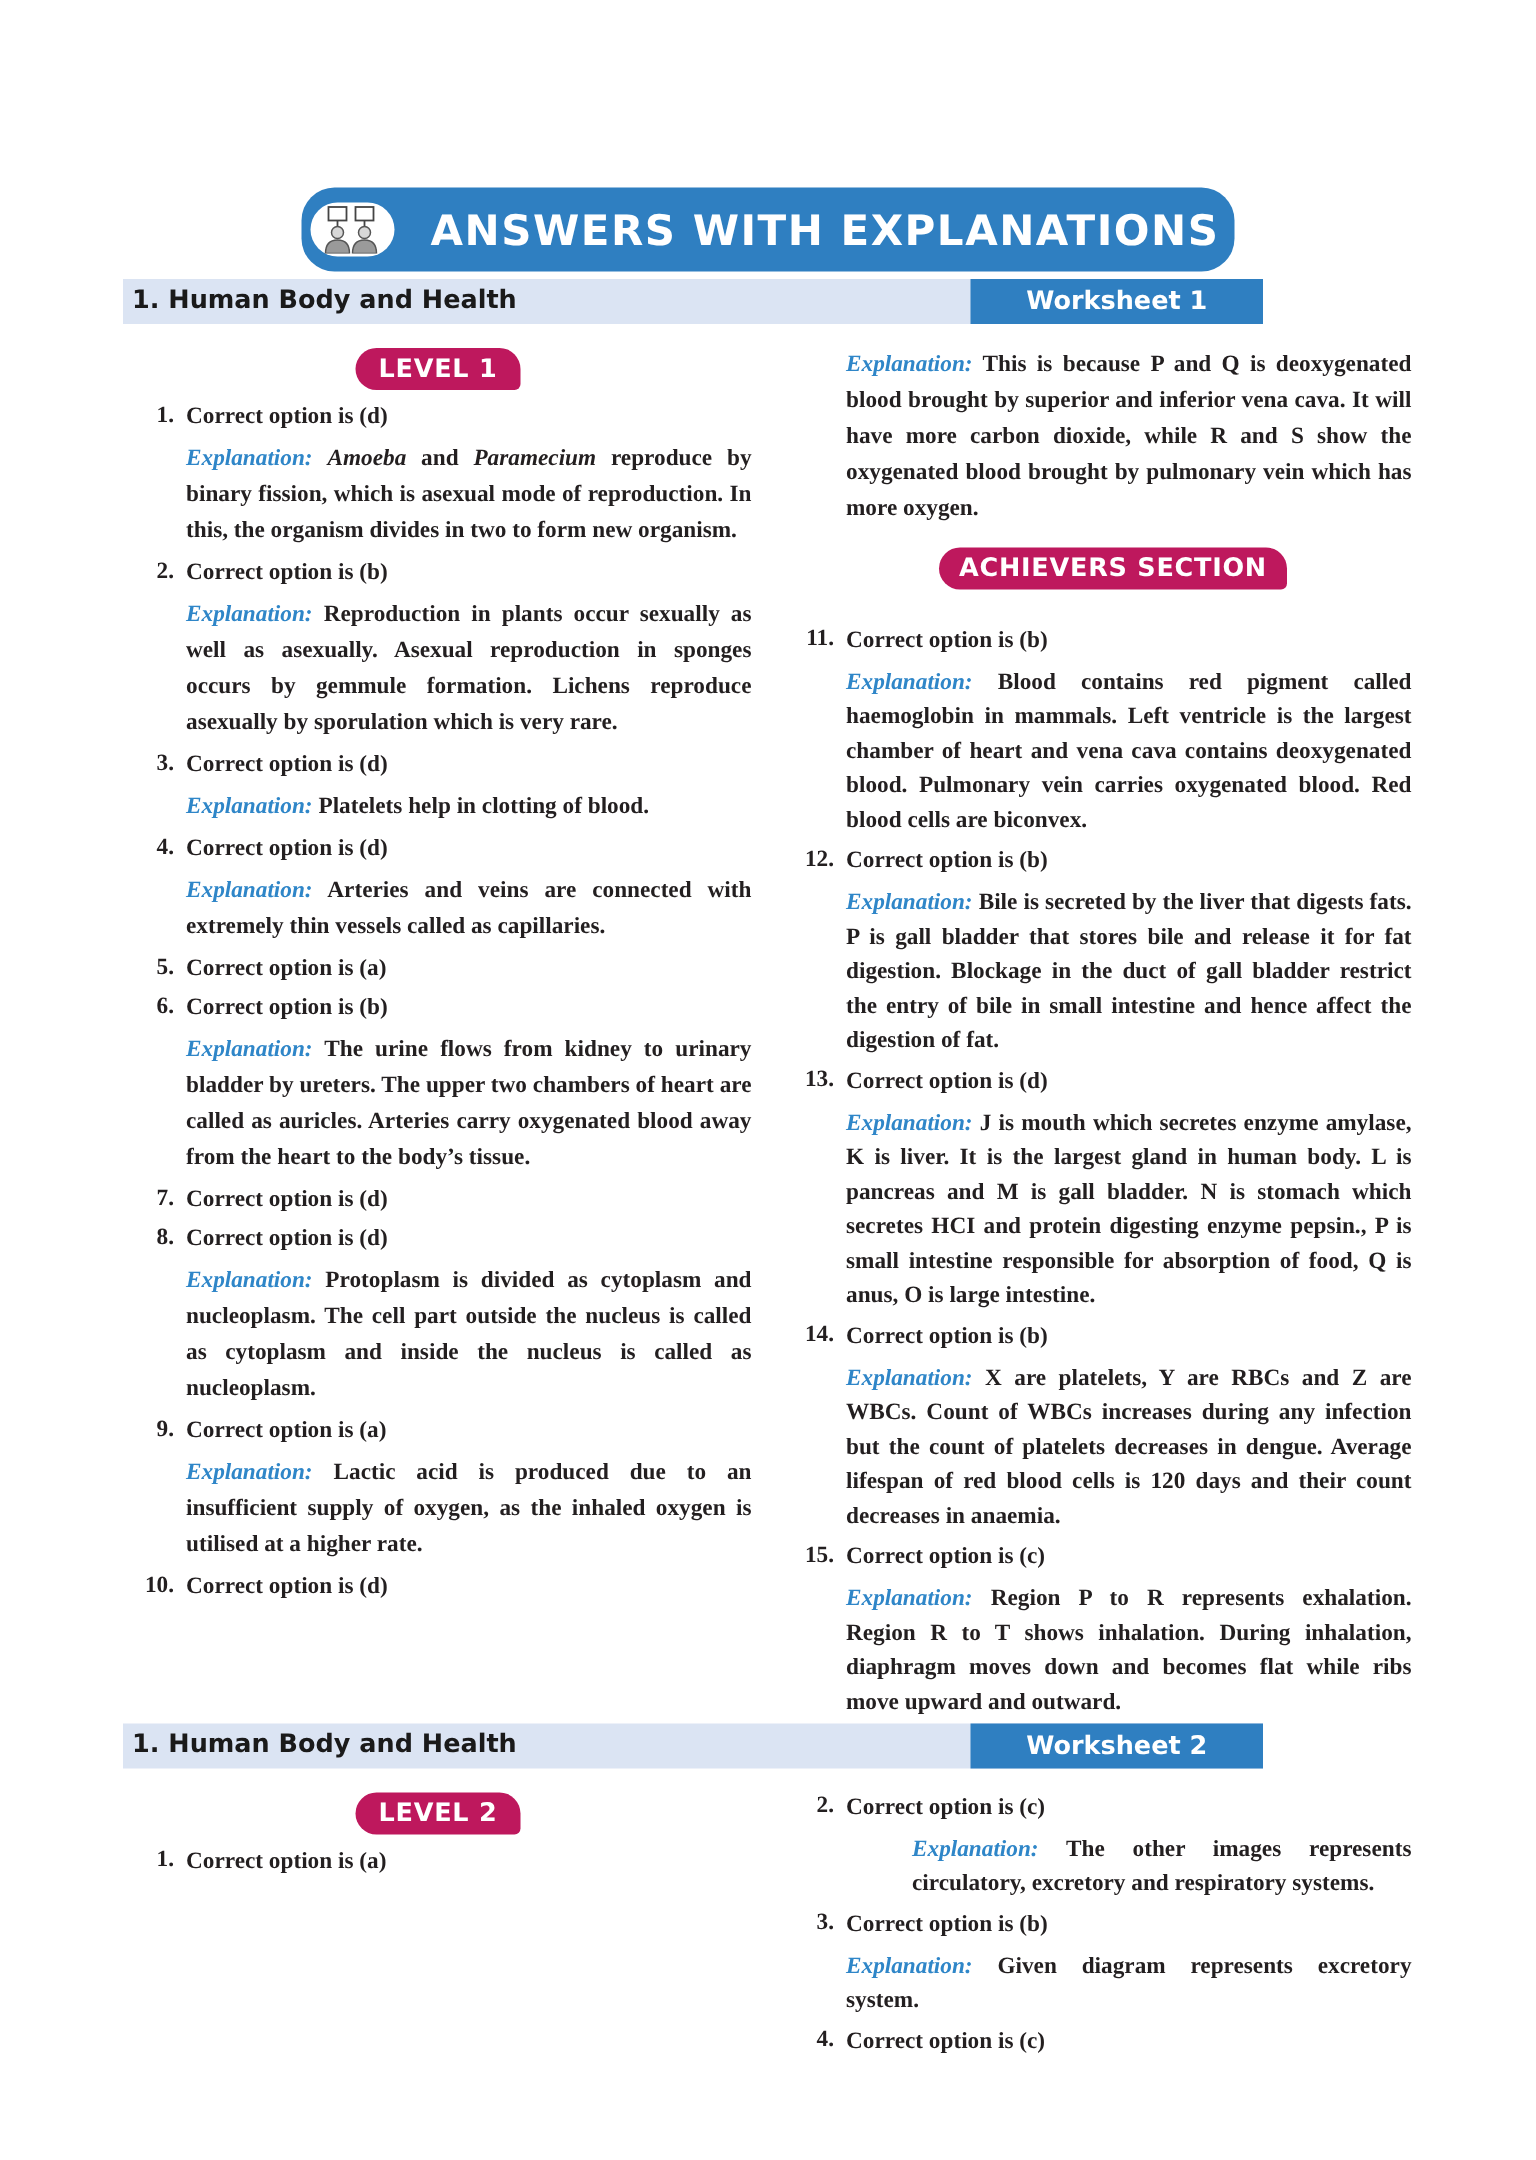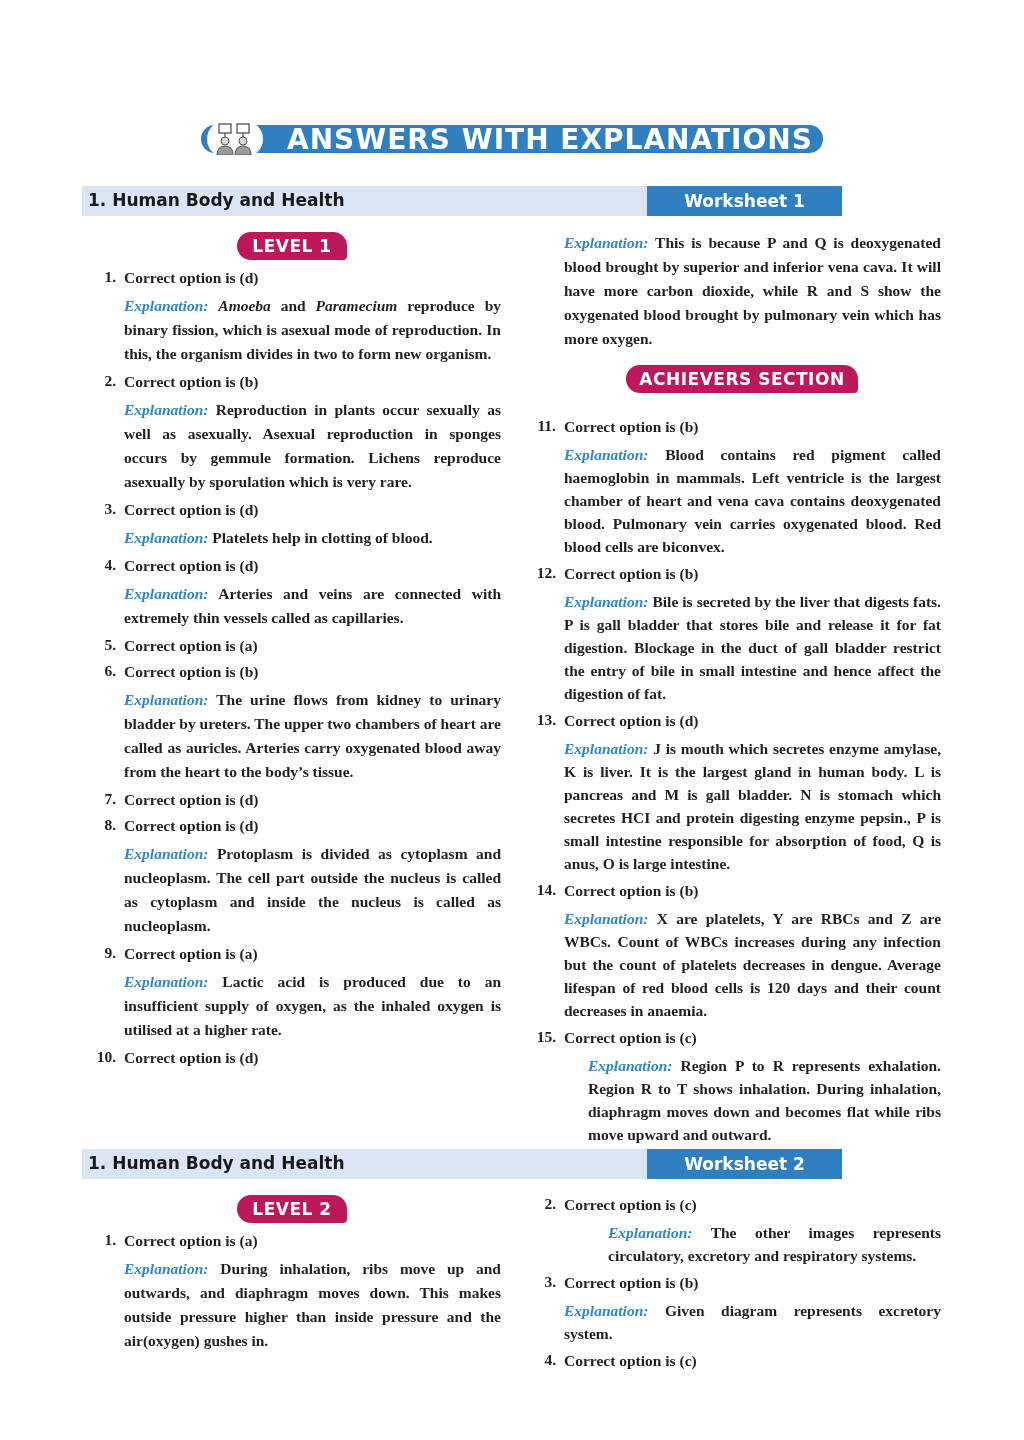--- a/index.html
+++ b/index.html
@@ -1,19 +1,19 @@
 <!DOCTYPE html>
 <html><head>
   <meta charset="utf-8">
   <style>
     html, body { margin: 0; padding: 0; background: #ffffff; }
     body { width: 1024px; height: 1440px; position: relative; overflow: hidden;
            font-family: "Liberation Serif", "DejaVu Serif", serif; color: #231f20; }
 
-    .hdr { position: absolute; left: 201px; top: 125px; width: 622px; height: 28px;
+    .hdr { position: absolute; left: 201px; top: 125px; width: 622px; height: 56px;
            background: #2f7fc1; border-radius: 22px; display: flex; align-items: center; }
     .hdr-icon { width: 56px; height: 36px; background: #fff; border-radius: 18px;
                 margin-left: 6px; display: flex; align-items: center; justify-content: center; }
     .hdr-title { color: #fff; font-family: "DejaVu Sans", sans-serif; font-weight: bold;
                  font-size: 28px; letter-spacing: 1px; margin-left: 24px; }
 
     .secbar { position: absolute; left: 82px; width: 760px; height: 30px; background: #dbe4f3; }
     .secbar .sec-title { position: absolute; left: 6px; top: 4px;
                          font-family: "DejaVu Sans", sans-serif; font-weight: bold; font-size: 17px; color: #1a1a1a; }
     .secbar .ws { position: absolute; right: 0; top: 0; width: 195px; height: 30px; background: #2f7fc1;
@@ -132,36 +132,35 @@
     <p class="exp" style="line-height:23px;"><span class="exp-label">Explanation:</span> <span>J is mouth which secretes enzyme amylase, K is liver. It is the largest gland in human body. L is pancreas and M is gall bladder. N is stomach which secretes HCI and protein digesting enzyme pepsin., P is small intestine responsible for absorption of food, Q is anus, O is large intestine.</span></p>
   </div>
   <div class="item">
     <span class="num">14.</span>
     <p class="q">Correct option is (b)</p>
     <p class="exp" style="line-height:23px;"><span class="exp-label">Explanation:</span> <span>X are platelets, Y are RBCs and Z are WBCs. Count of WBCs increases during any infection but the count of platelets decreases in dengue. Average lifespan of red blood cells is 120 days and their count decreases in anaemia.</span></p>
   </div>
   <div class="item">
     <span class="num">15.</span>
     <p class="q">Correct option is (c)</p>
-    <p class="exp" style="line-height:23px;margin-left:24px;"><span class="exp-label">Explanation:</span> <span>Region P to R represents exhalation. Region R to T shows inhalation. During inhalation, diaphragm moves down and becomes flat while ribs move upward and outward.</span></p>
+    <p class="exp" style="line-height:23px;"><span class="exp-label">Explanation:</span> <span>Region P to R represents exhalation. Region R to T shows inhalation. During inhalation, diaphragm moves down and becomes flat while ribs move upward and outward.</span></p>
   </div>
 </div>
 
 <div class="secbar" style="top:1149px;">
   <span class="sec-title">1. Human Body and Health</span>
   <span class="ws">Worksheet 2</span>
 </div>
 
 <div class="pill" style="left:237px; top:1195px; width:110px;">LEVEL 2</div>
 
 <div class="col" style="left:83px; top:1231px; width:418px;">
   <div class="item">
     <span class="num">1.</span>
     <p class="q">Correct option is (a)</p>
-    <p class="exp"><span class="exp-label">Explanation:</span> <span>During inhalation, ribs move up and outwards, and diaphragm moves down. This makes outside pressure higher than inside pressure and the air(oxygen) gushes in.</span></p>
   </div>
 </div>
 
 <div class="col" style="left:523px; top:1195px; width:418px;">
   <div class="item">
     <span class="num">2.</span>
     <p class="q">Correct option is (c)</p>
     <p class="exp" style="line-height:23px;margin-left:44px;"><span class="exp-label">Explanation:</span> <span>The other images represents circulatory, excretory and respiratory systems.</span></p>
   </div>
   <div class="item">

